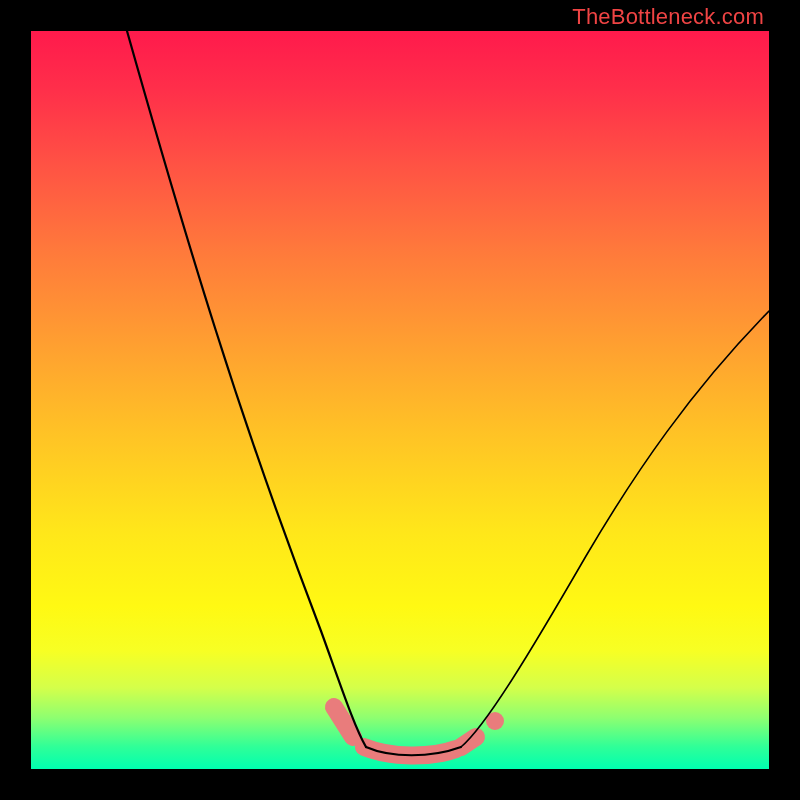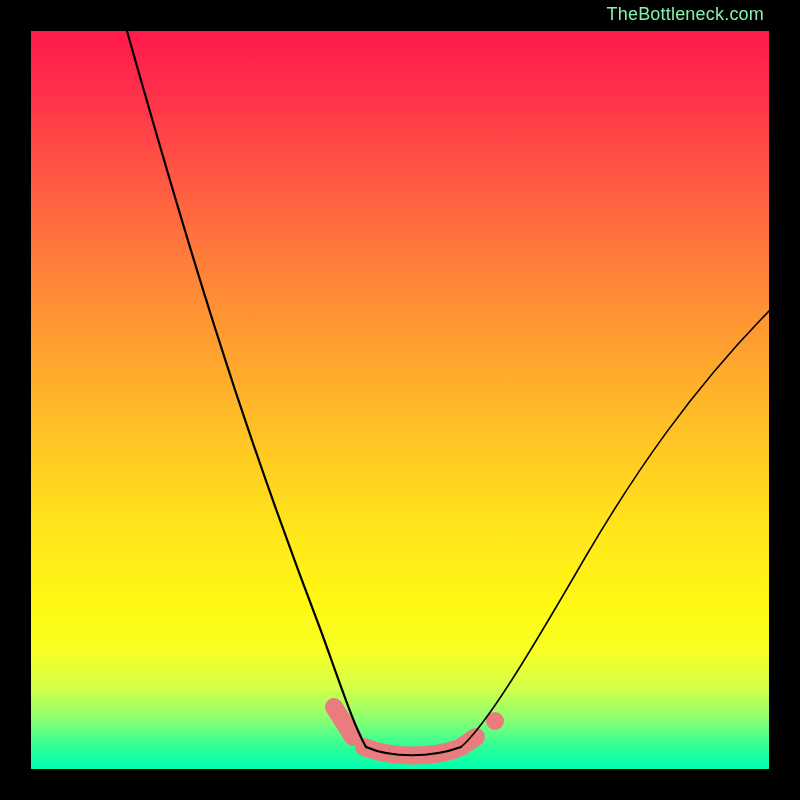--- a/index.html
+++ b/index.html
@@ -38,22 +38,22 @@
       #d4ff4a 89%,
       #8fff70 93%,
       #2fff98 97%,
       #00ffb0 100%
     );
   }
   .watermark {
     position: absolute;
     top: 4px;
     right: 36px;
-    color: #86efac;
-    font-size: 18px;
+    color: #ef4444;
+    font-size: 22px;
     font-weight: 500;
     letter-spacing: 0.2px;
     background: transparent;
     user-select: none;
     text-align: right;
   }
   svg.curve-layer {
     position: absolute;
     left: 0;
     top: 0;

